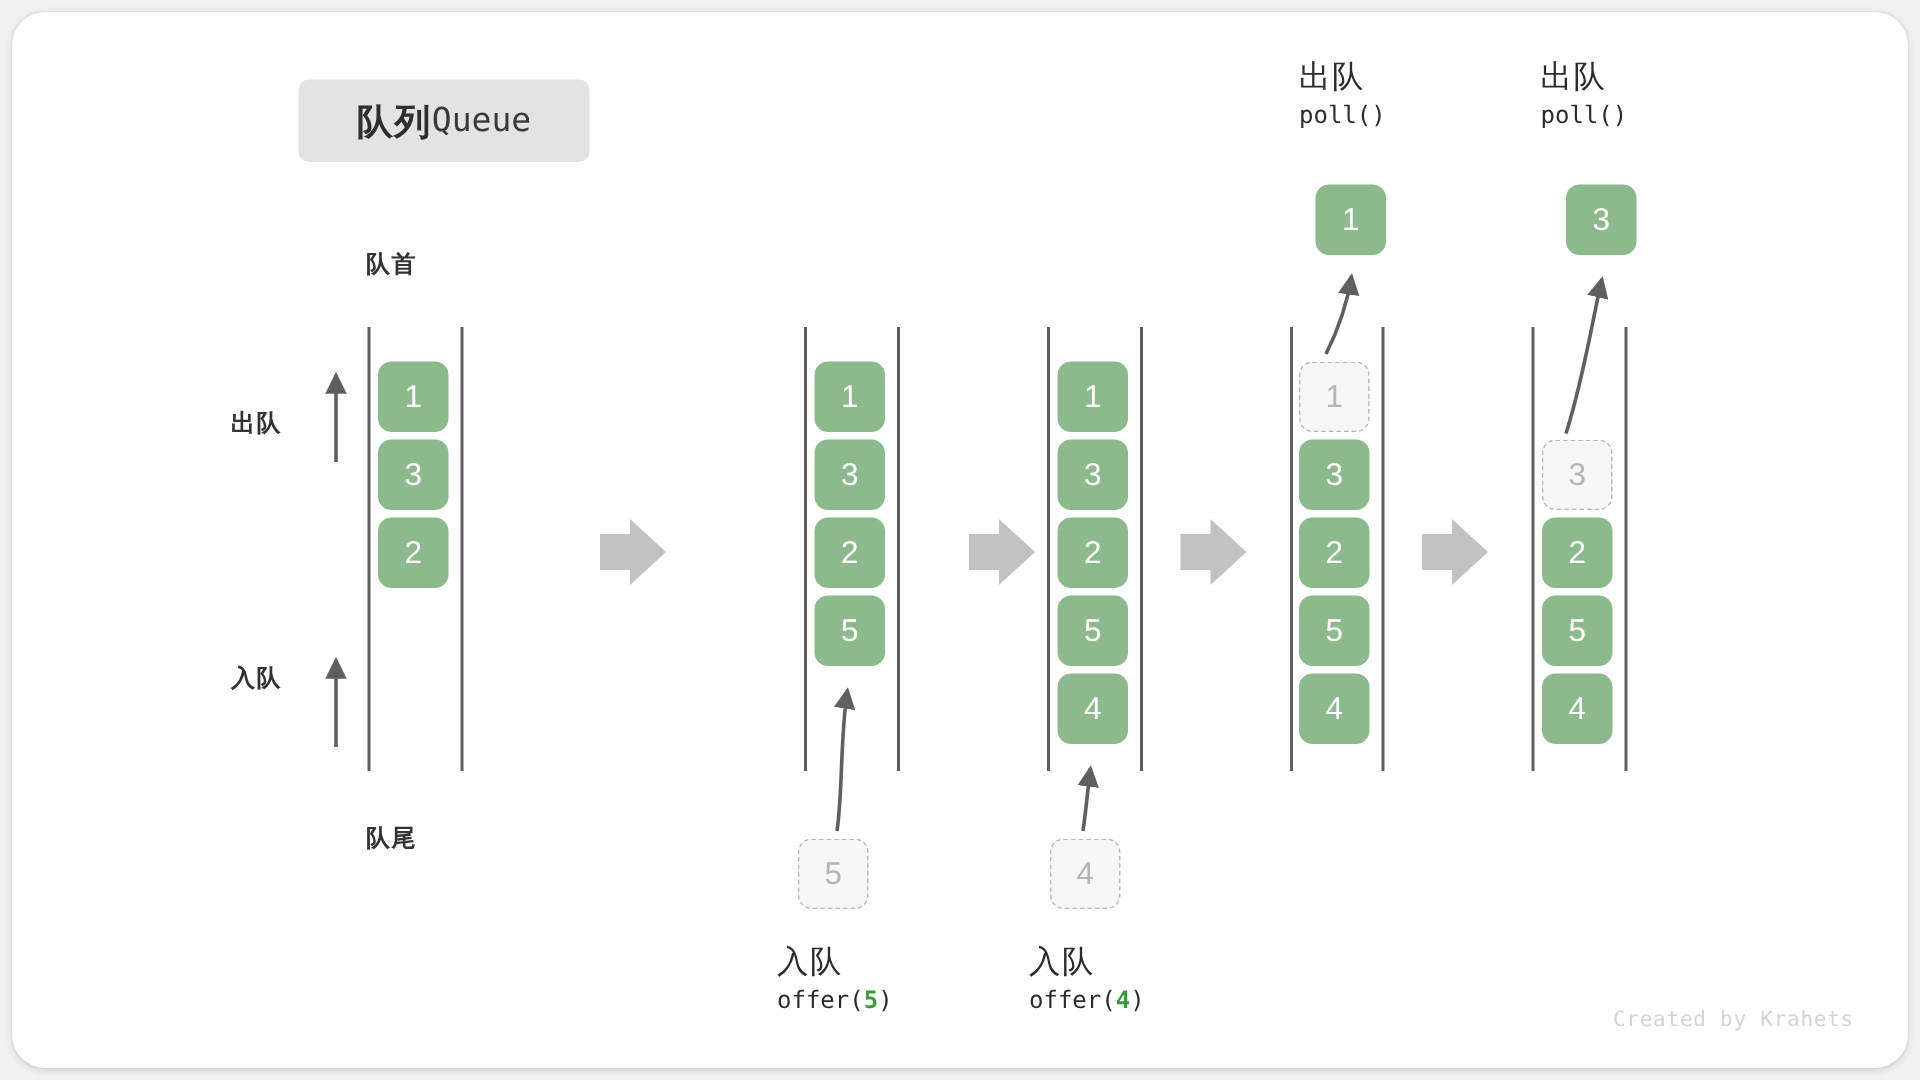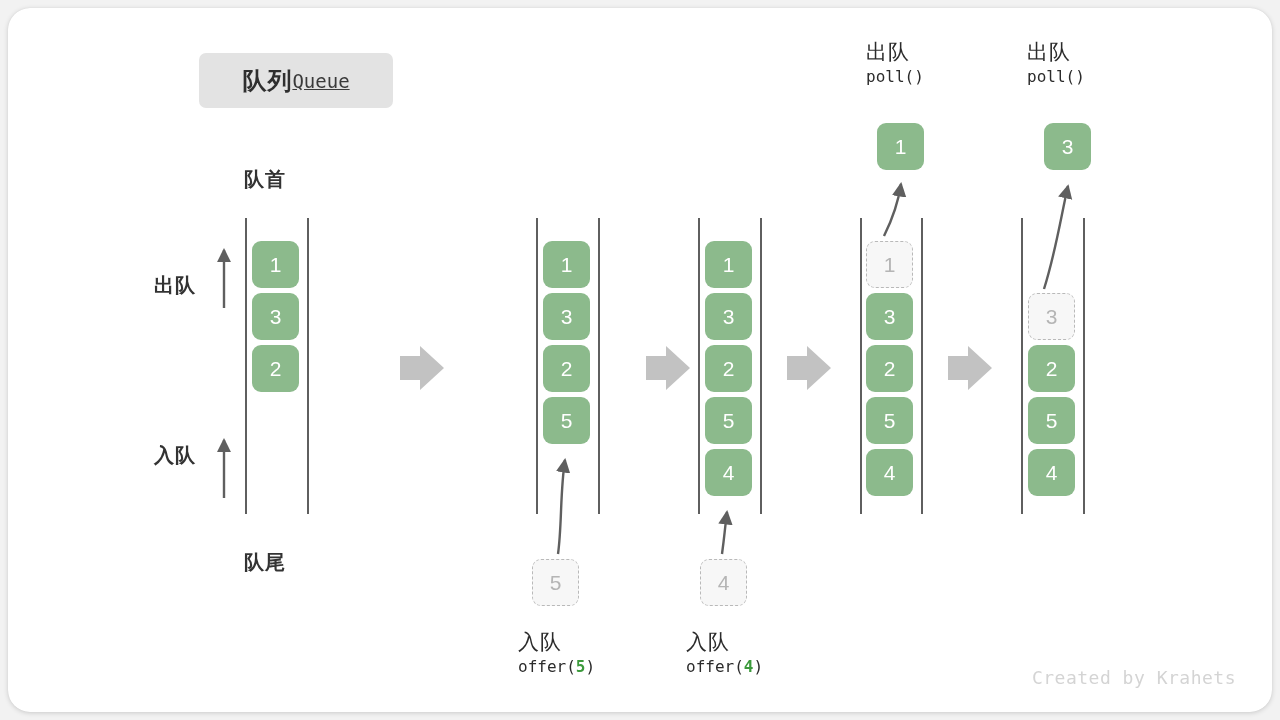--- a/index.html
+++ b/index.html
@@ -43,29 +43,28 @@
     margin-left: 23px;
   }
   #title-badge .cn {
     font-size: 24px;
     font-weight: bold;
     color: #2f2f2f;
     letter-spacing: 1px;
   }
   #title-badge .en {
     font-family: "DejaVu Sans Mono", "Liberation Mono", monospace;
-    font-size: 19px;
+    font-size: 22px;
     color: #3a3a3a;
-    text-decoration: underline;
   }
 
   
   .cn-label {
     position: absolute;
-    font-size: 20px;
+    font-size: 16px;
     font-weight: bold;
     color: #333333;
     white-space: nowrap;
     letter-spacing: 1px;
   }
   .op-label {
     position: absolute;
     white-space: nowrap;
     text-align: left;
   }
@@ -114,21 +113,21 @@
     border: 1.6px dashed #b9b9b9;
     color: #b5b5b5;
   }
 
   
   #watermark {
     position: absolute;
     right: 36px;
     bottom: 24px;
     font-family: "DejaVu Sans Mono", "Liberation Mono", monospace;
-    font-size: 18px;
+    font-size: 14px;
     color: #d4d4d4;
     letter-spacing: 0.5px;
   }
 
   svg.overlay {
     position: absolute;
     left: 0; top: 0;
     width: 1280px; height: 720px;
     pointer-events: none;
   }

